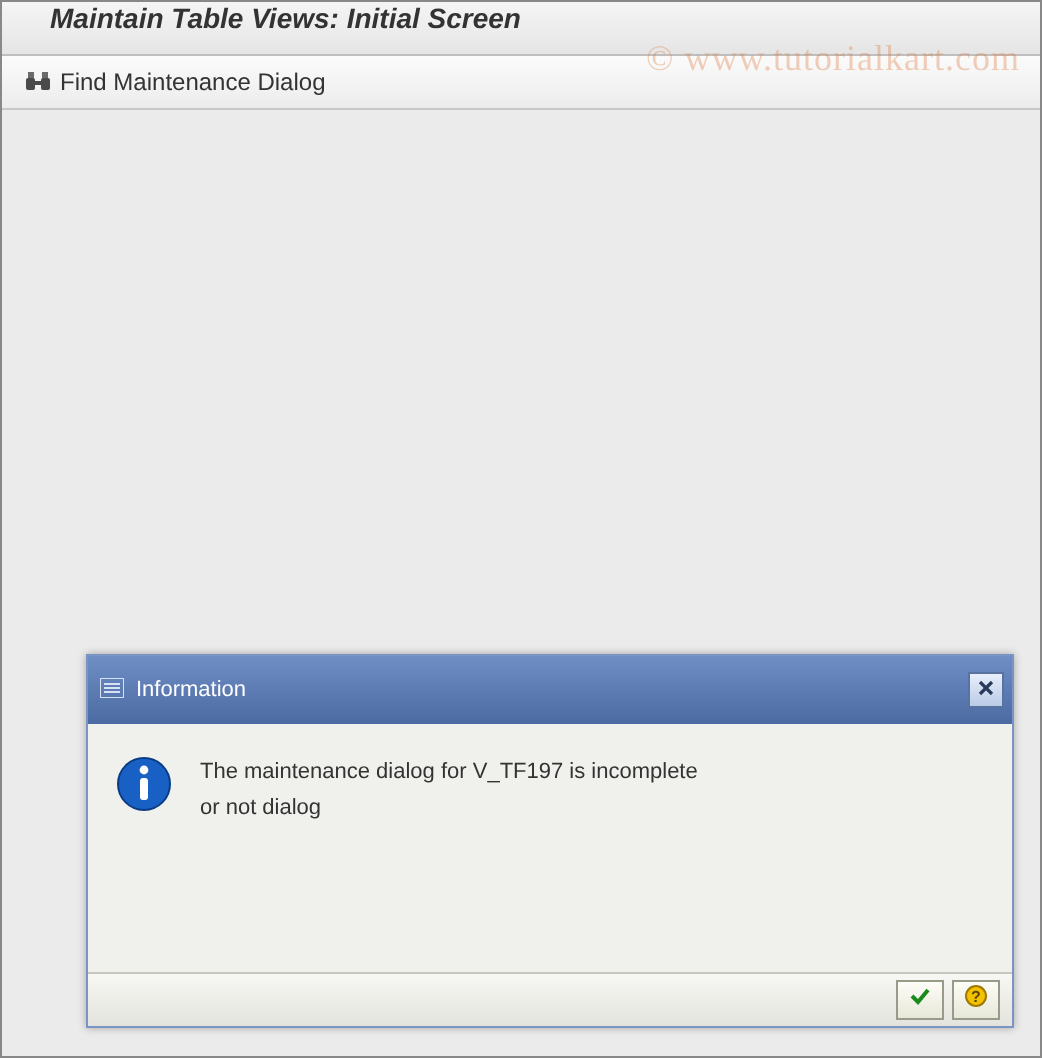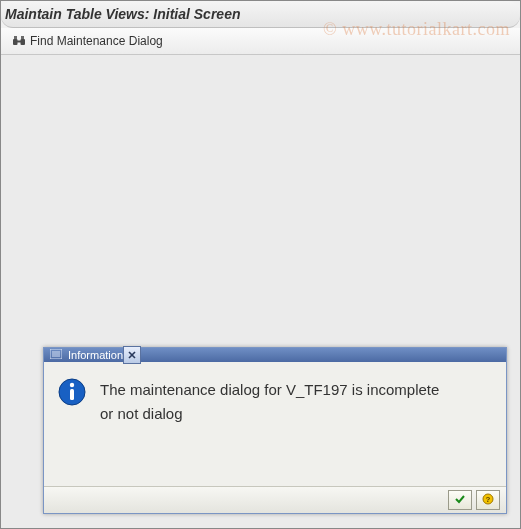--- a/index.html
+++ b/index.html
@@ -8,23 +8,22 @@
     background:#f2f2f2;
     border:1px solid #888;
     box-sizing:border-box;
     position:relative;
     overflow:hidden;
   }
   .title-bar{
     height:26px;
     background:linear-gradient(#f5f5f5,#e5e5e5);
     border-bottom:1px solid #bfbfbf;
-    display:flex;align-items:center;
-    padding:0 4px;
-    border-radius:12px;
+    display:flex;
+    padding:0 24px;
   }
   .title-bar span{
     font-size:14px;font-weight:bold;font-style:italic;
     color:#333;
   }
   .toolbar{
     height:26px;
     background:linear-gradient(#fbfbfb,#ececec);
     border-bottom:1px solid #c7c7c7;
     display:flex;align-items:center;
@@ -58,39 +57,39 @@
   
   .dialog{
     position:absolute;
     left:42px; bottom:14px;
     width:462px;
     border:1px solid #7a95c4;
     background:#f0f0ec;
     box-shadow:0 0 4px rgba(0,0,0,0.3);
   }
   .dialog-titlebar{
-    height:14px;
+    height:34px;
     background:linear-gradient(#6f8ec4,#4c6aa3);
-    display:flex;align-items:center;
+    display:flex;align-items:center;justify-content:space-between;
     padding:0 4px 0 6px;
     color:#fff;font-size:11px;
   }
   .dialog-titlebar .tleft{display:flex;align-items:center;gap:6px;}
   .close-btn{
     width:16px;height:16px;
     background:linear-gradient(#e8eefb,#bacbe6);
     border:1px solid #5a72a0;
     display:flex;align-items:center;justify-content:center;
     color:#2a3a5c;font-size:11px;font-weight:bold;line-height:1;
     cursor:pointer;
   }
   .dialog-body{
     display:flex;gap:14px;
     padding:16px 14px 28px 14px;
-    font-size:15px;color:#333;
+    font-size:11px;color:#333;
     min-height:80px;
   }
   .info-icon{
     width:28px;height:28px;flex:0 0 28px;
   }
   .msg{line-height:1.6;}
   .dialog-footer{
     height:26px;
     background:linear-gradient(#f7f7f3,#e4e4de);
     border-top:1px solid #c7c7bd;

